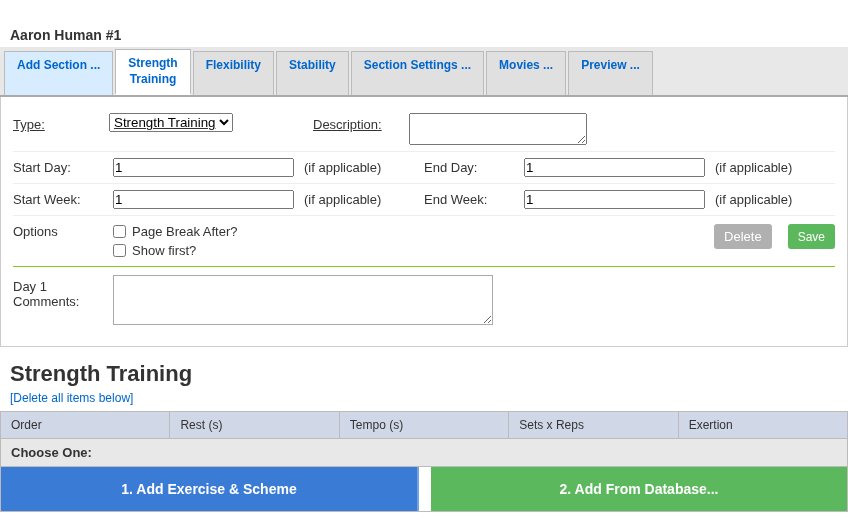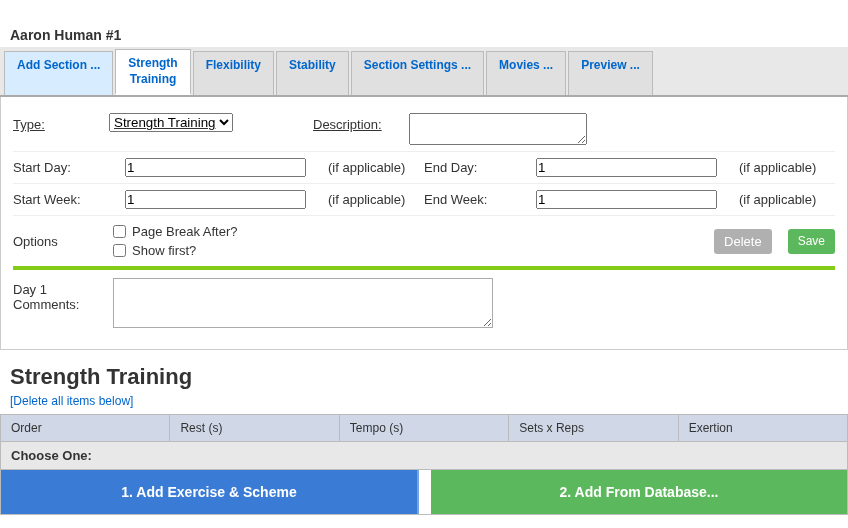--- a/index.html
+++ b/index.html
@@ -64,21 +64,21 @@
 
     
     .form-row-2col {
       display: flex;
       padding: 6px 0;
       border-bottom: 1px solid #eee;
     }
     .form-col {
       display: flex;
       align-items: center;
-      gap: 22px;
+      gap: 10px;
       flex: 1;
     }
     .form-col-label {
       width: 90px;
       font-weight: normal;
       flex-shrink: 0;
     }
 
     
     .desc-label {
@@ -106,23 +106,23 @@
     .desc-col {
       display: flex;
       align-items: flex-start;
       flex: 1;
       gap: 6px;
     }
 
     
     .options-row {
       display: flex;
-      align-items: center;
+      align-items: flex-start;
       padding: 8px 0;
-      border-bottom: 4px solid #84cc16;
+      border-bottom: 1px solid #84cc16;
     }
     .options-label {
       width: 100px;
       flex-shrink: 0;
     }
     .options-fields {
       flex: 1;
       display: flex;
       flex-direction: column;
       gap: 4px;

